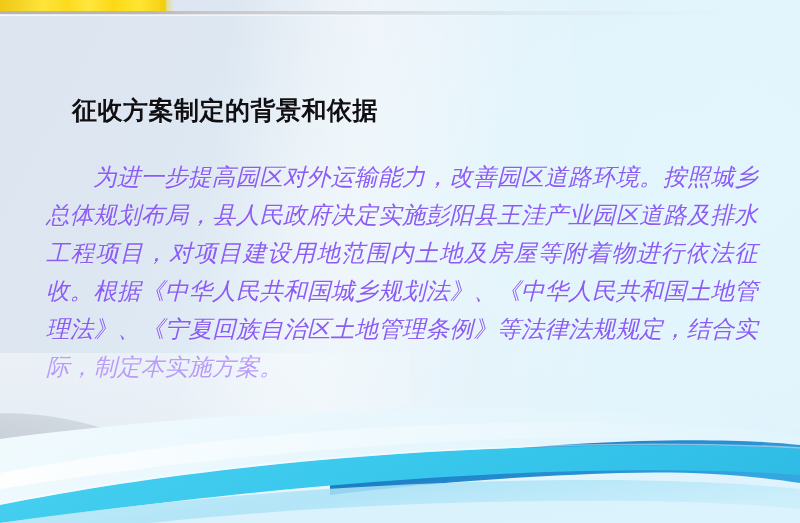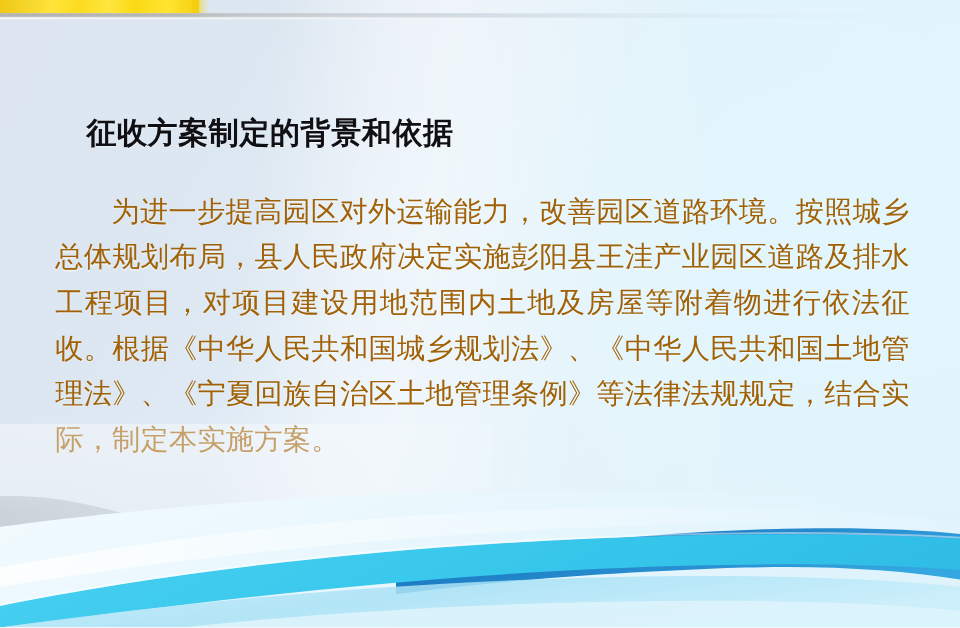--- a/index.html
+++ b/index.html
@@ -184,27 +184,28 @@
   .body-block {
     position: absolute;
     left: 46px;
     top: 158px;
     width: 712px;
   }
 
   .body-text {
     font-size: 23.5px;
     line-height: 38px;
-    color: #a16207;
+    color: #8b5cf6;
     text-indent: 2em;
     text-align: justify;
     text-justify: inter-ideograph;
     letter-spacing: 0.2px;
     margin: 0;
     text-shadow: 0 1px 0 rgba(255,255,255,0.40);
+    font-style: italic;
   }
 </style>
 </head>
 <body>
 
 <div id="slide">
 
   <div class="bg-base"></div>
   <div class="bg-right-glow"></div>
   <div class="bg-curve-shadow"></div>

